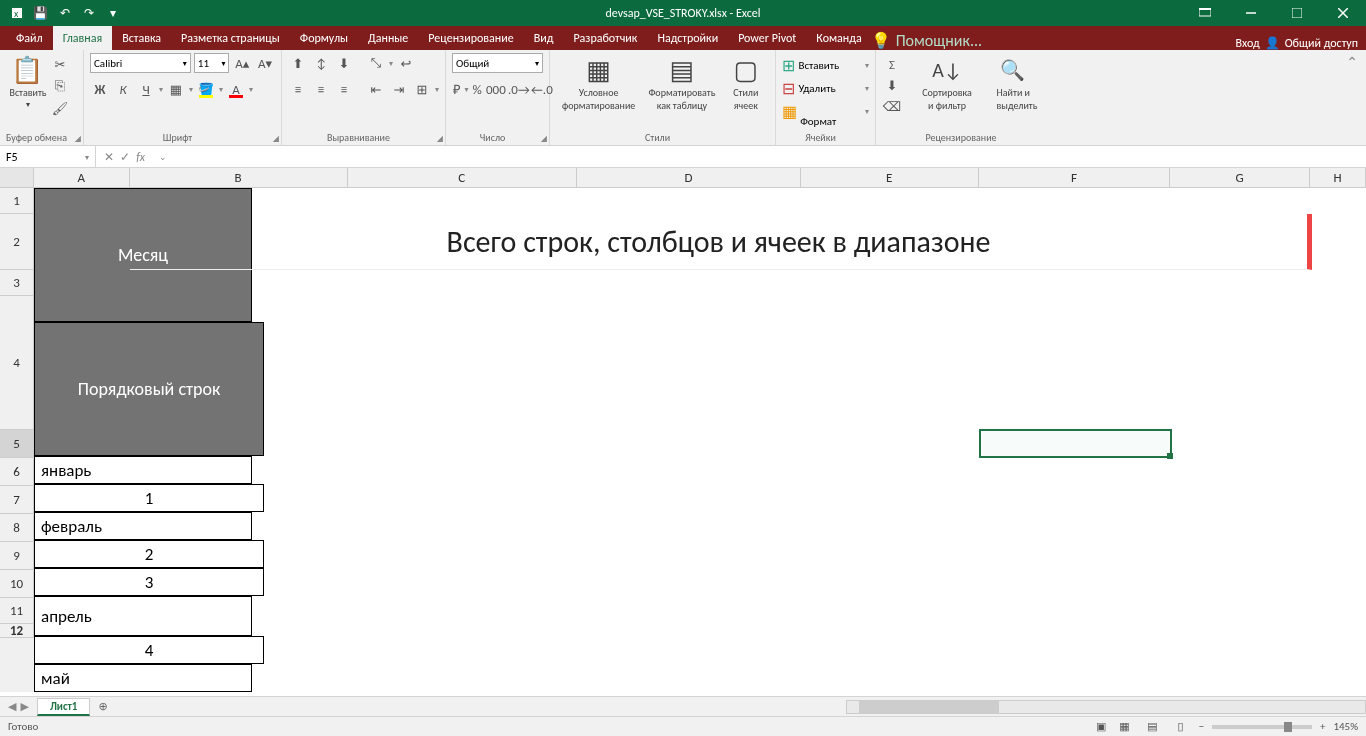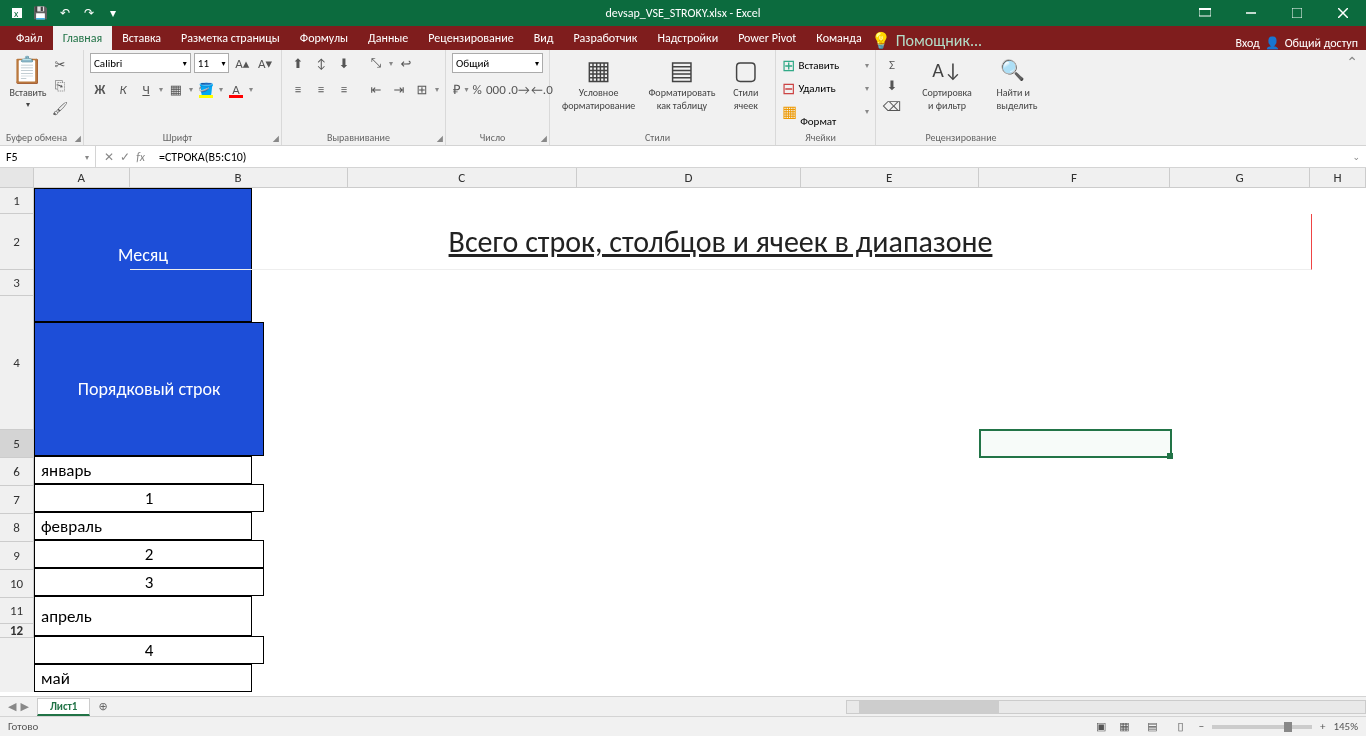--- a/index.html
+++ b/index.html
@@ -35,23 +35,23 @@
 
 .sheet-area{ position:relative; background:#fff; height: calc(736px - 26px - 24px - 96px - 22px - 20px - 20px); overflow:hidden;}
 .colh-row{ height:20px; display:flex; background:#e6e6e6; border-bottom:1px solid #ccc;}
 .corner{ width:34px; border-right:1px solid #ccc; background:#e6e6e6;}
 .colh{ border-right:1px solid #ccc; display:flex; align-items:center; justify-content:center; font-size:13px; color:#333; background:#f0f0f0;}
 .rows{ display:flex;}
 .rowh-col{ width:34px; background:#f0f0f0;}
 .rowh{ border-bottom:1px solid #ccc; border-right:1px solid #ccc; display:flex; align-items:center; justify-content:center; font-size:13px; color:#333;}
 .rowh.sel{background:#d4d4d4;}
 .cells{ position:relative; flex:1;}
-.cell{ position:absolute; border-right:1px solid #ef4444; border-bottom:1px solid #eee; font-size:15px; display:flex; align-items:center; padding:0 6px;text-decoration:underline;}
-
-.thdr{ background:#1d4ed8; color:#fff; border:1px solid #000; display:flex; align-items:center; justify-content:center; font-size:18px;}
+.cell{ position:absolute; border-right:5px solid #ef4444; border-bottom:1px solid #eee; font-size:15px; display:flex; align-items:center; padding:0 6px;}
+
+.thdr{ background:#737373; color:#fff; border:1px solid #000; display:flex; align-items:center; justify-content:center; font-size:18px;}
 .tcell{ border:1px solid #000; background:#fff; display:flex; align-items:center; padding:0 6px; font-size:17px;}
 .tcell.center{justify-content:center;}
 .bigtitle{ font-size:30px; color:#222;}
 
 .selbox{ position:absolute; border:2px solid #227447; background:rgba(100,180,130,.05); pointer-events:none;}
 .selhandle{position:absolute; width:6px;height:6px;background:#227447;right:-3px;bottom:-3px;}
 
 .sheet-tabs{ height:20px; background:#f1f1f1; border-top:1px solid #d4d4d4; display:flex; align-items:center; font-size:11px;}
 .sheet-nav{ display:flex; gap:4px; padding:0 8px; color:#888;}
 .stab{ background:#fff; border:1px solid #ccc; border-bottom:2px solid #217346; padding:1px 12px; font-weight:bold; color:#217346;}
@@ -295,21 +295,20 @@
 <div class="namebox-row">
   <div class="namebox">
       <span>F5</span>
       <span style="font-size:8px;color:#888;">▾</span>
     </div>
   <div class="fx-btns">
     <span>✕</span>
     <span>✓</span>
     <span style="font-style:italic;">fx</span>
   </div>
-  <div class="formula-bar"><span>=СТРОКА(B5:C10)</span></div>
   <div style="padding:0 6px;color:#888;font-size:9px;">⌄</div>
 </div>
 
 <div class="sheet-area">
   <div class="colh-row" id="colhrow">
       <div class="corner"></div>
       <div class="colh" style="width: 96px;">A</div>
       <div class="colh" style="width: 218px;">B</div>
       <div class="colh" style="width: 230px;">C</div>
       <div class="colh" style="width: 224px;">D</div>

